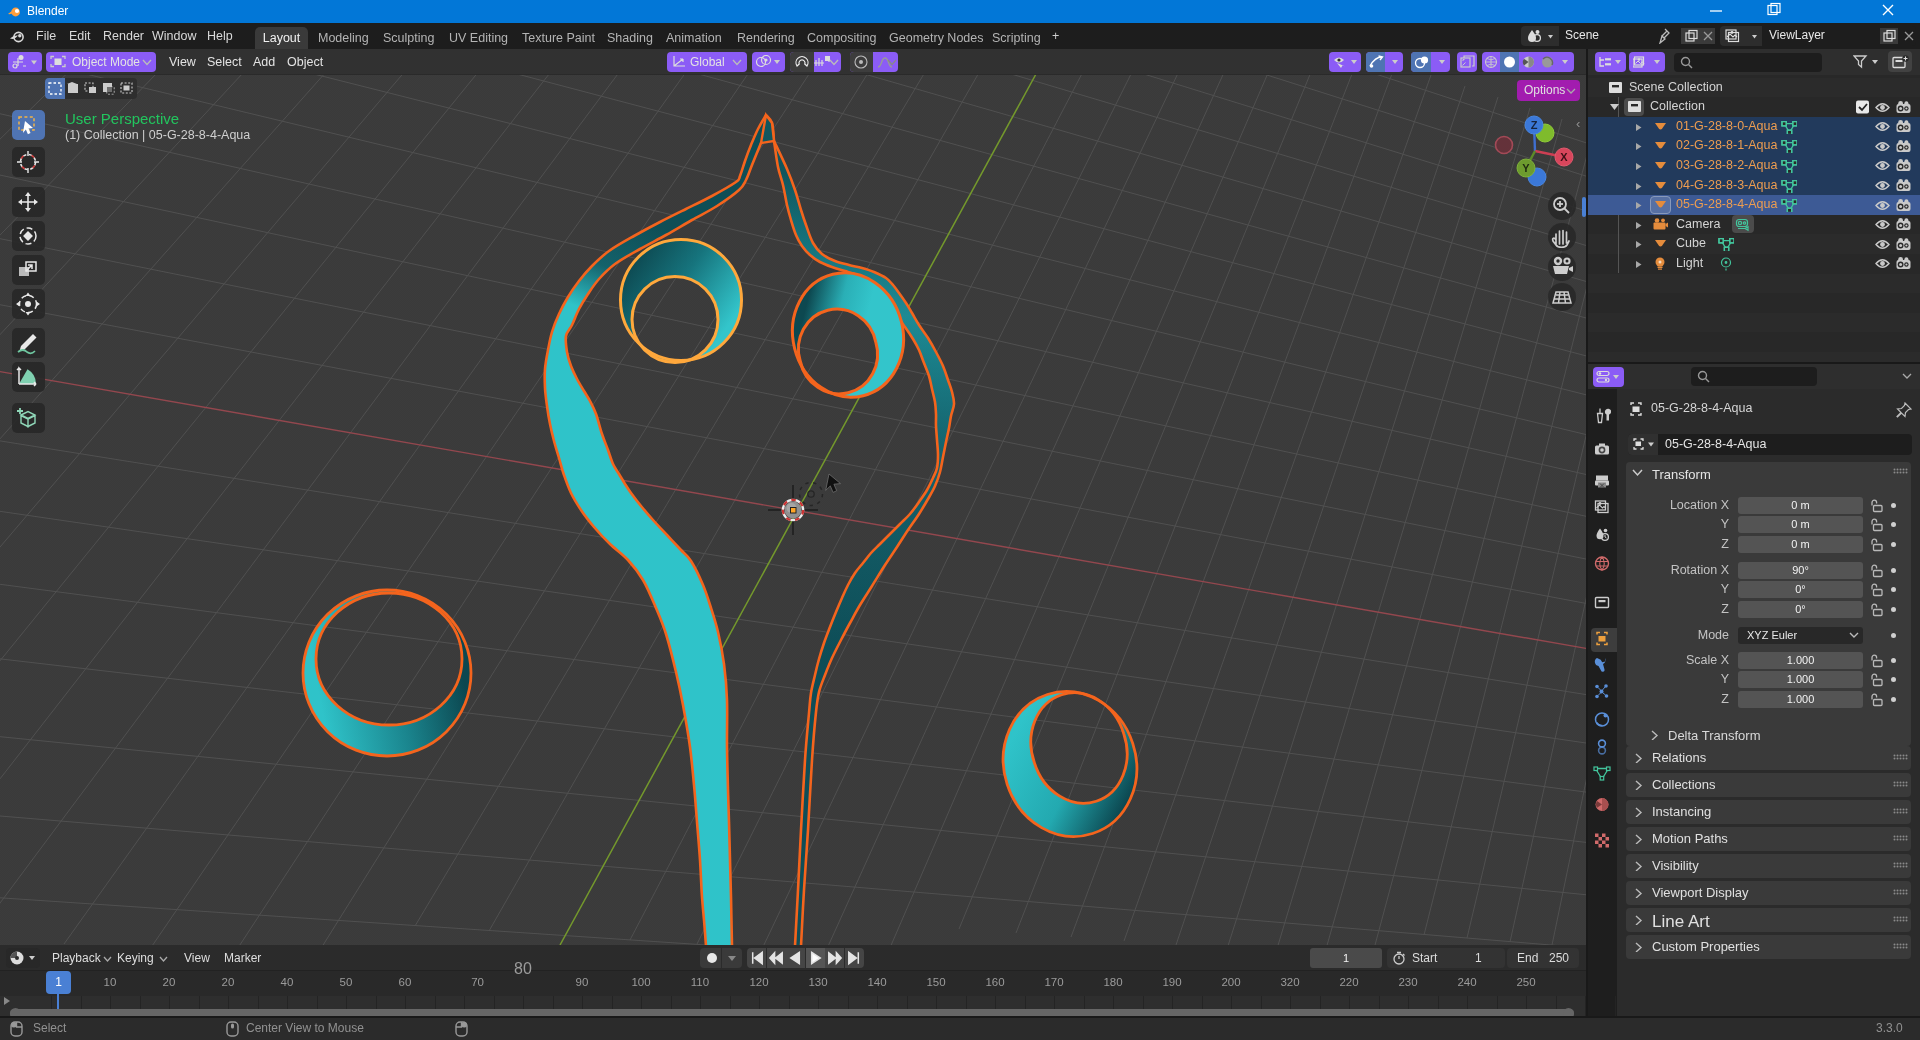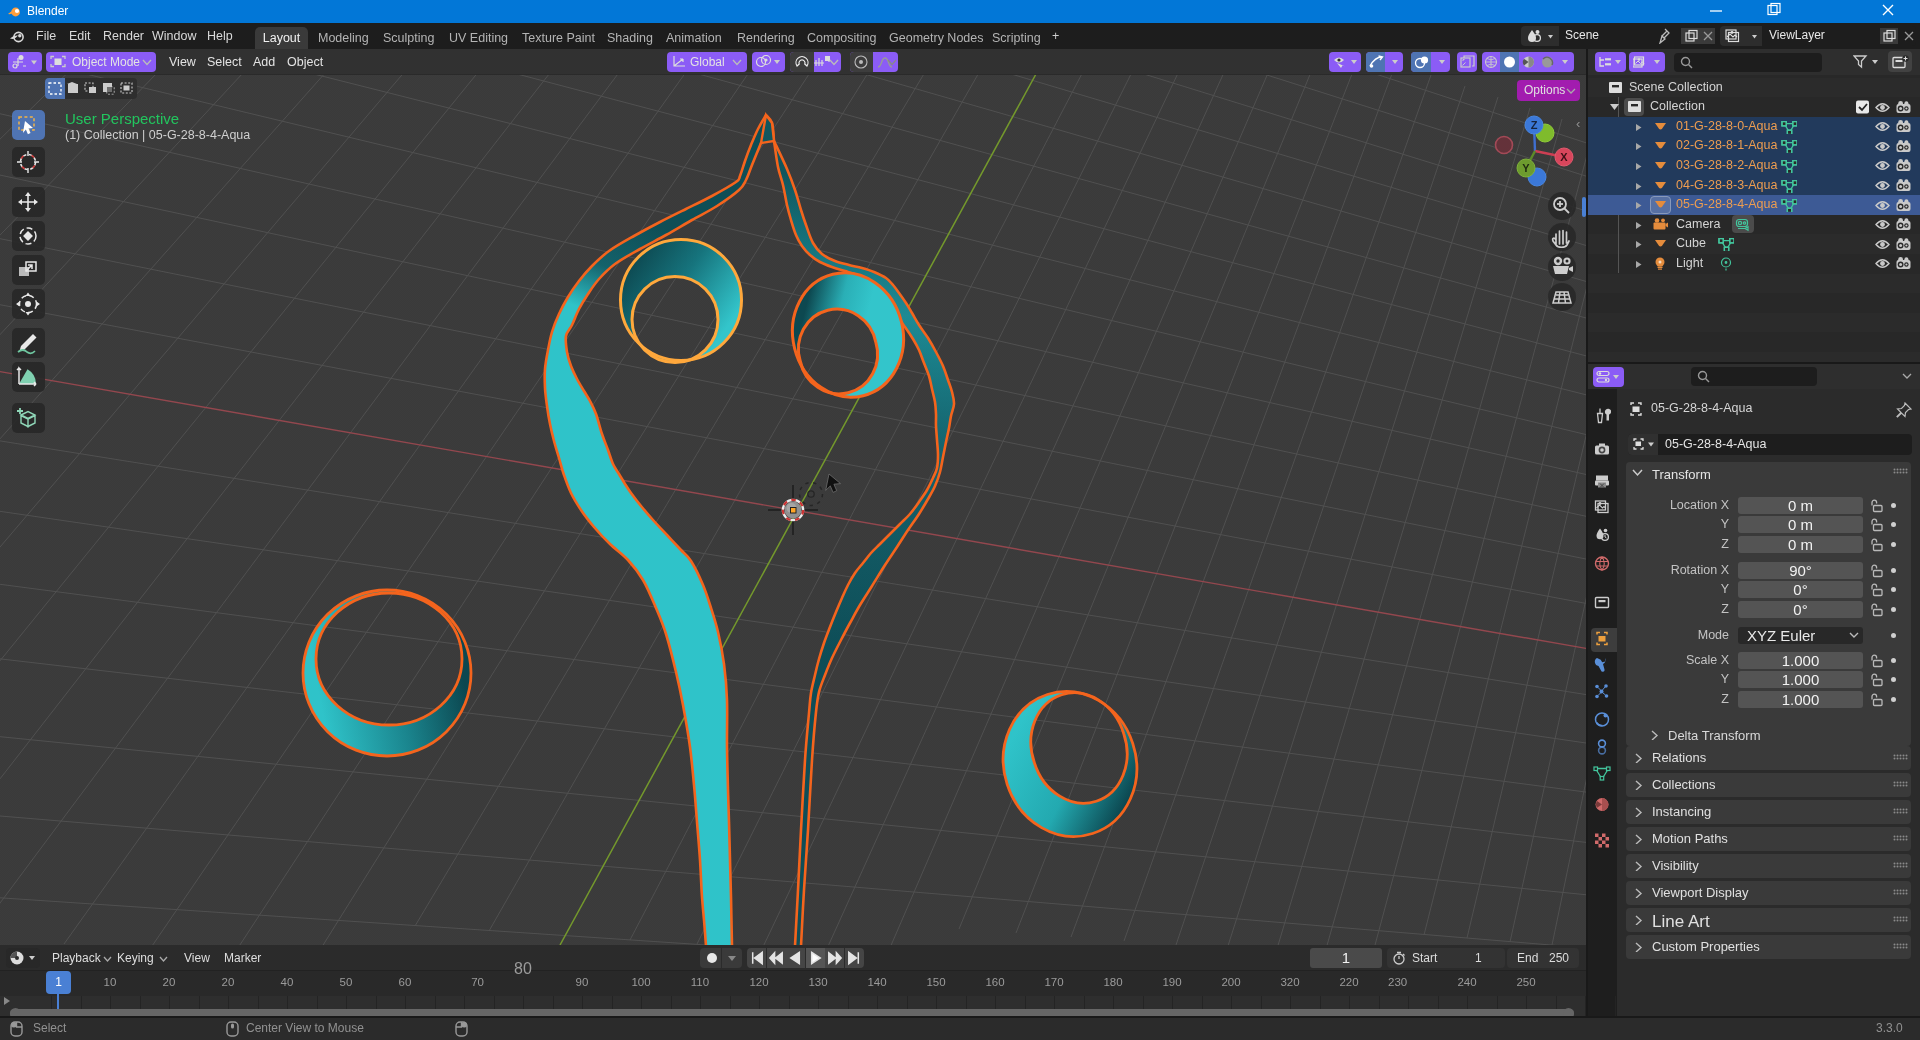--- a/index.html
+++ b/index.html
@@ -13,21 +13,21 @@
 #vhead{position:absolute;left:0;top:0px;width:1586px;height:26px;background:#313131;border-bottom:1px solid #2a2a2a}
 .hbox{position:absolute;background:#8b5cf6;border-radius:4px;color:#e3e3e3;font-size:12px}
 .toolcol .tb{position:absolute;left:12px;width:33px;height:30px;background:rgba(40,40,40,.92);border-radius:5px}
 .tb.on{background:#4f74b3}
 #outliner{position:absolute;left:1588px;top:49px;width:332px;height:313px;background:#282828;font-size:12.5px;color:#d4d4d4}
 #props{position:absolute;left:1588px;top:364px;width:332px;height:653px;background:#2b2b2b;font-size:12.5px;color:#cdcdcd}
 #timeline{position:absolute;left:0;top:945px;width:1586px;height:72px;background:#2b2b2b}
 #statusbar{position:absolute;left:0;top:1017px;width:1920px;height:23px;background:#2b2b2b;color:#919191;font-size:12px}
 .row{position:absolute;left:0;width:332px;height:19.6px;line-height:19.6px;white-space:nowrap}
 .panelblk{position:absolute;left:38px;background:#3a3a3a;border-radius:4px;color:#d6d6d6}
-.field{position:absolute;background:#545454;border-radius:3px;color:#f2f2f2;font-size:15px;text-align:center;height:17px;line-height:17px}
+.field{position:absolute;background:#545454;border-radius:3px;color:#f2f2f2;font-size:11px;text-align:center;height:17px;line-height:17px}
 .lbl{position:absolute;text-align:right;color:#c3c3c3;font-size:12.5px;height:17px;line-height:17px}
 svg{display:block}
 </style></head>
 <body>
 <div id="page">
 
 <div id="menubar">
  <svg class="abs" style="left:9px;top:5px" width="17" height="17" viewBox="0 0 17 17">
   <circle cx="9.5" cy="9" r="4.6" fill="none" stroke="#d9d9d9" stroke-width="1.6"></circle>
   <circle cx="10.8" cy="7.8" r="1.7" fill="#d9d9d9"></circle>
@@ -1319,21 +1319,21 @@
       <span class="abs" style="left:798.0px;top:31px;width:40px;text-align:center;color:#9b9b9b;font-size:11.5px">130</span>
       <span class="abs" style="left:857.0px;top:31px;width:40px;text-align:center;color:#9b9b9b;font-size:11.5px">140</span>
       <span class="abs" style="left:916.0px;top:31px;width:40px;text-align:center;color:#9b9b9b;font-size:11.5px">150</span>
       <span class="abs" style="left:975.0px;top:31px;width:40px;text-align:center;color:#9b9b9b;font-size:11.5px">160</span>
       <span class="abs" style="left:1034.0px;top:31px;width:40px;text-align:center;color:#9b9b9b;font-size:11.5px">170</span>
       <span class="abs" style="left:1093.0px;top:31px;width:40px;text-align:center;color:#9b9b9b;font-size:11.5px">180</span>
       <span class="abs" style="left:1152.0px;top:31px;width:40px;text-align:center;color:#9b9b9b;font-size:11.5px">190</span>
       <span class="abs" style="left:1211.0px;top:31px;width:40px;text-align:center;color:#9b9b9b;font-size:11.5px">200</span>
       <span class="abs" style="left:1270.0px;top:31px;width:40px;text-align:center;color:#9b9b9b;font-size:11.5px">320</span>
       <span class="abs" style="left:1329.0px;top:31px;width:40px;text-align:center;color:#9b9b9b;font-size:11.5px">220</span>
-      <span class="abs" style="left:1388.0px;top:31px;width:40px;text-align:left;color:#9b9b9b;font-size:11.5px">230</span>
+      <span class="abs" style="left:1388.0px;top:31px;width:40px;text-align:center;color:#9b9b9b;font-size:11.5px">230</span>
       <span class="abs" style="left:1447.0px;top:31px;width:40px;text-align:center;color:#9b9b9b;font-size:11.5px">240</span>
       <span class="abs" style="left:1506.0px;top:31px;width:40px;text-align:center;color:#9b9b9b;font-size:11.5px">250</span>
       <div class="abs" style="left:0;top:51px;width:1586px;height:21px;background:#2e2e2e"></div>
       <div class="abs" style="left:51.0px;top:51px;width:1px;height:21px;background:#242424"></div>
       <div class="abs" style="left:80.5px;top:51px;width:1px;height:21px;background:#242424"></div>
       <div class="abs" style="left:110.0px;top:51px;width:1px;height:21px;background:#242424"></div>
       <div class="abs" style="left:139.5px;top:51px;width:1px;height:21px;background:#242424"></div>
       <div class="abs" style="left:169.0px;top:51px;width:1px;height:21px;background:#242424"></div>
       <div class="abs" style="left:198.5px;top:51px;width:1px;height:21px;background:#242424"></div>
       <div class="abs" style="left:228.0px;top:51px;width:1px;height:21px;background:#242424"></div>

